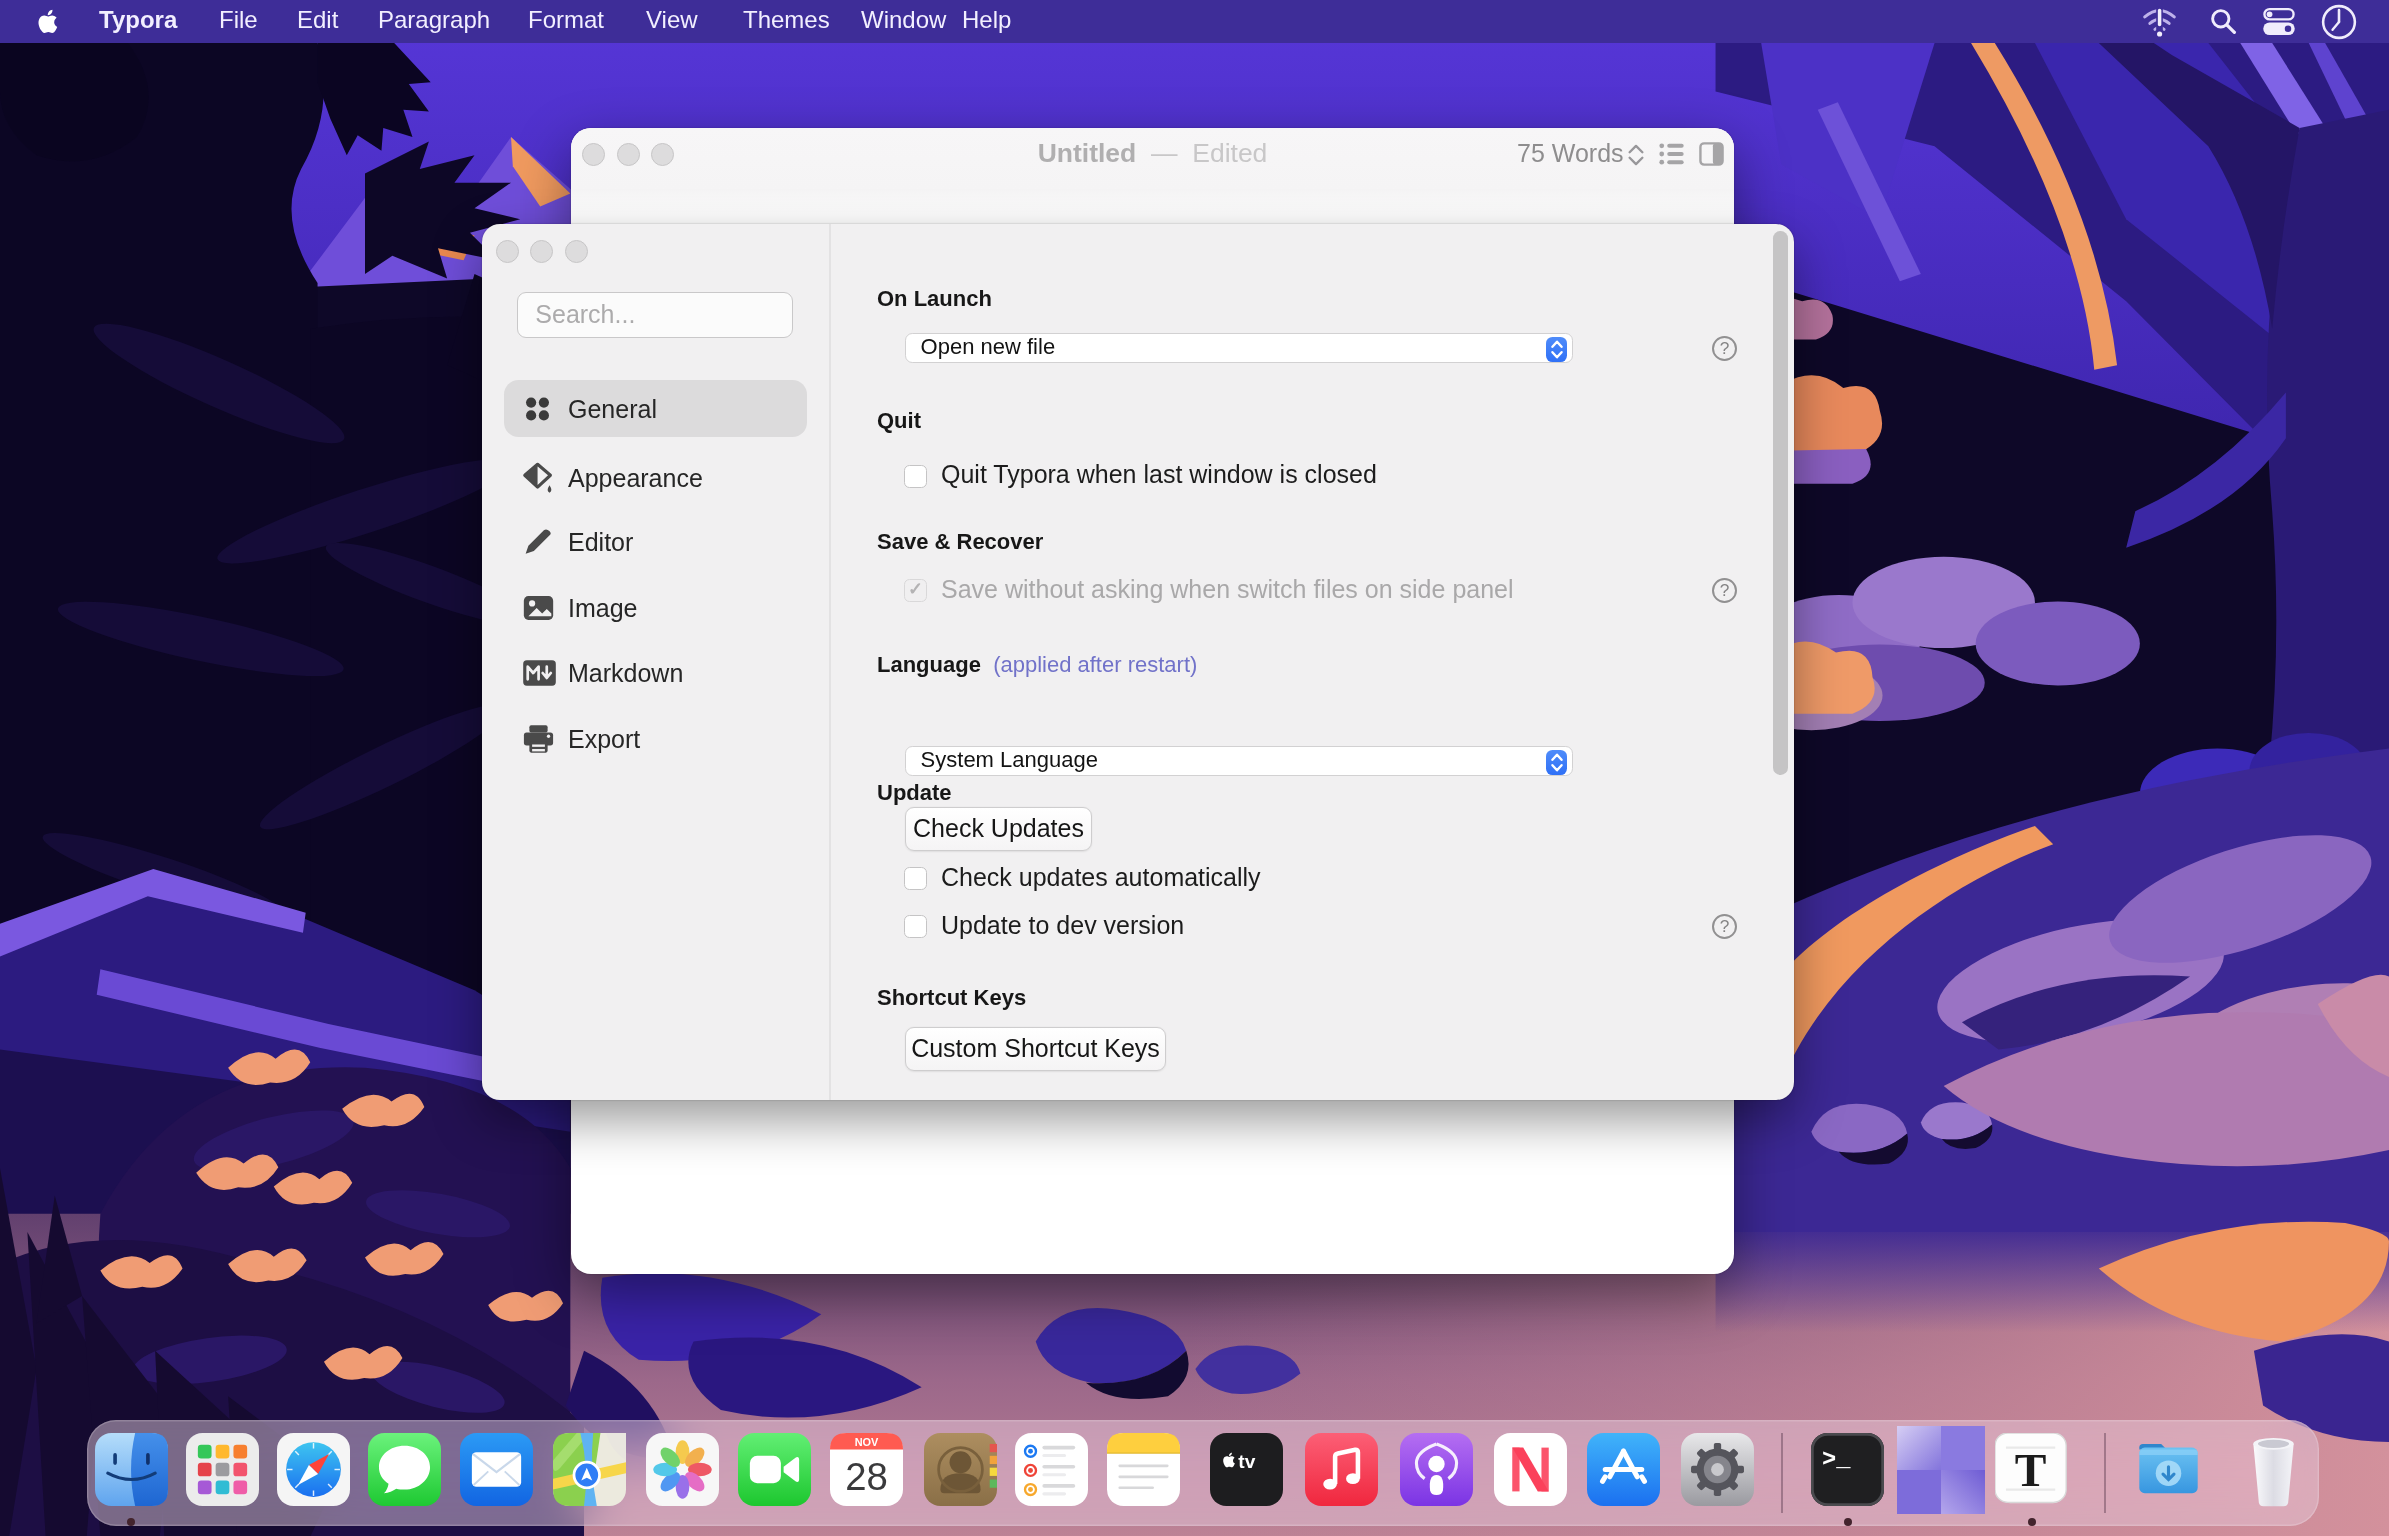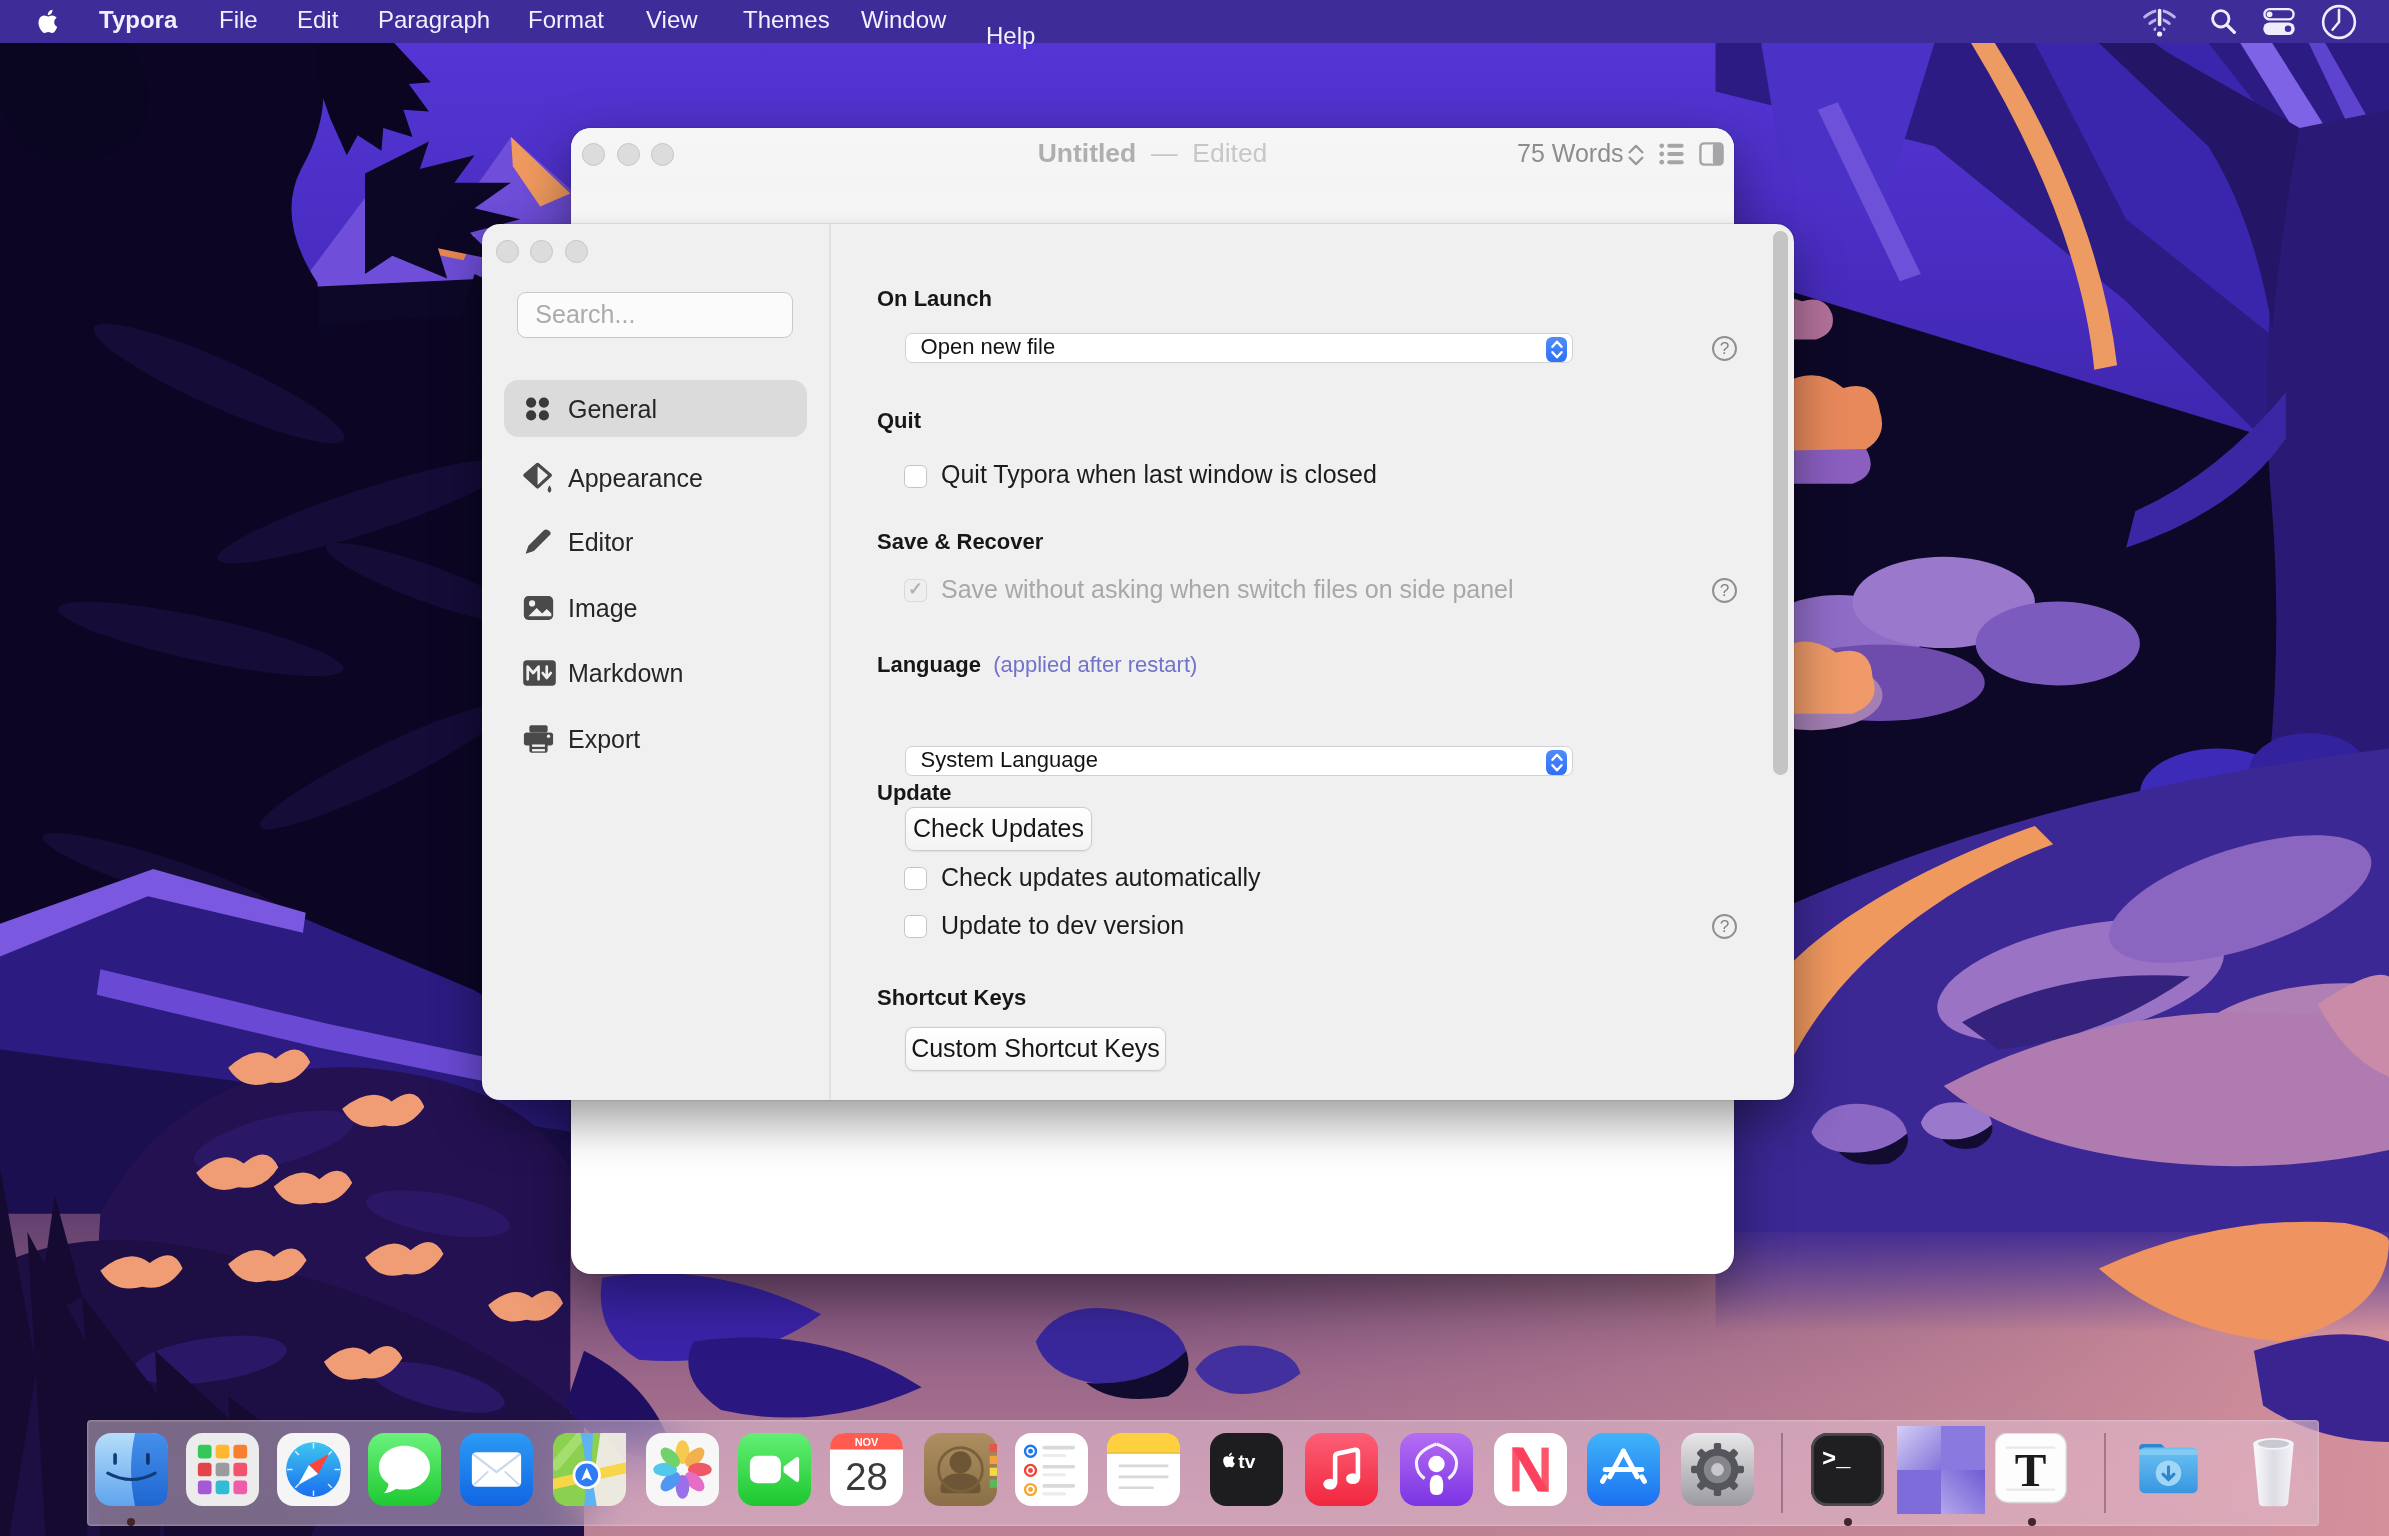--- a/index.html
+++ b/index.html
@@ -58,21 +58,21 @@
     border:2.3px solid #919091; color:#858485; font-size:17.3px;
     text-align:center; line-height:21px; }
   .btn { position:absolute; left:423px; height:44px; background:linear-gradient(#ffffff,#f5f4f5);
     border:1.8px solid #cecdce; border-radius:9px; font-size:25px; color:#161616;
     text-align:center; line-height:41px; box-shadow:0 0.9px 1.8px rgba(0,0,0,0.08); }
   #prefs .sbar { position:absolute; left:1291px; top:7.3px; width:14.6px; height:544px;
     border-radius:7.3px; background:#c5c4c5; }
 
   
   #dock { position:absolute; left:87px; top:1420px; width:2232px; height:106px;
-    border-radius:4px; background:rgba(221,201,216,0.5);
+    border-radius:29px; background:rgba(221,201,216,0.5);
     backdrop-filter:blur(25.6px) saturate(1.3);
     box-shadow:inset 0 0 0 1.4px rgba(255,255,255,0.18); z-index:40; }
   .dicon { position:absolute; top:12.8px; width:73px; height:73px; }
   .dsep { position:absolute; top:12.8px; width:1.8px; height:80px; background:rgba(60,35,55,0.35); }
   .ddot { position:absolute; top:98px; width:8.2px; height:8.2px; border-radius:50%; background:#43242d; }
 </style>
 </head>
 <body>
 
 <svg id="wall" width="2389" height="1537" viewBox="0 0 2618 1684">
@@ -247,21 +247,21 @@
     <path fill="#ffffff" d="M18.1,6.1c0.9-1.1,1.5-2.6,1.3-4.1c-1.3,0.1-2.9,0.9-3.8,2c-0.8,1-1.6,2.5-1.4,4 C15.7,8.1,17.2,7.2,18.1,6.1z"></path>
   </svg>
   <span class="mi bold" style="left:99px;">Typora</span>
   <span class="mi" style="left:219px;">File</span>
   <span class="mi" style="left:297px;">Edit</span>
   <span class="mi" style="left:378px;">Paragraph</span>
   <span class="mi" style="left:528px;">Format</span>
   <span class="mi" style="left:646px;">View</span>
   <span class="mi" style="left:735px;margin-left:8px;">Themes</span>
   <span class="mi" style="left:861px;">Window</span>
-  <span class="mi" style="left:986px;margin-top:16px;">Help</span>
+  <span class="mi" style="left:962px;">Help</span>
 
   <svg style="left:2142px; top:4.6px;" width="35" height="35" viewBox="0 0 38 38">
     <g stroke="#beb2ea" stroke-width="3.2" fill="none" stroke-linecap="round">
       <path d="M3,13 Q19,-1 35,13"></path>
       <path d="M8.5,20 Q19,11 29.5,20"></path>
       <path d="M14,26.5 Q19,22.5 24,26.5"></path>
     </g>
     <rect x="15.4" y="2" width="7.2" height="26" fill="#3e2d98"></rect>
     <rect x="17.2" y="4" width="3.8" height="19" rx="1.9" fill="#f2eefc"></rect>
     <circle cx="19.1" cy="31.5" r="2.8" fill="#f2eefc"></circle>

